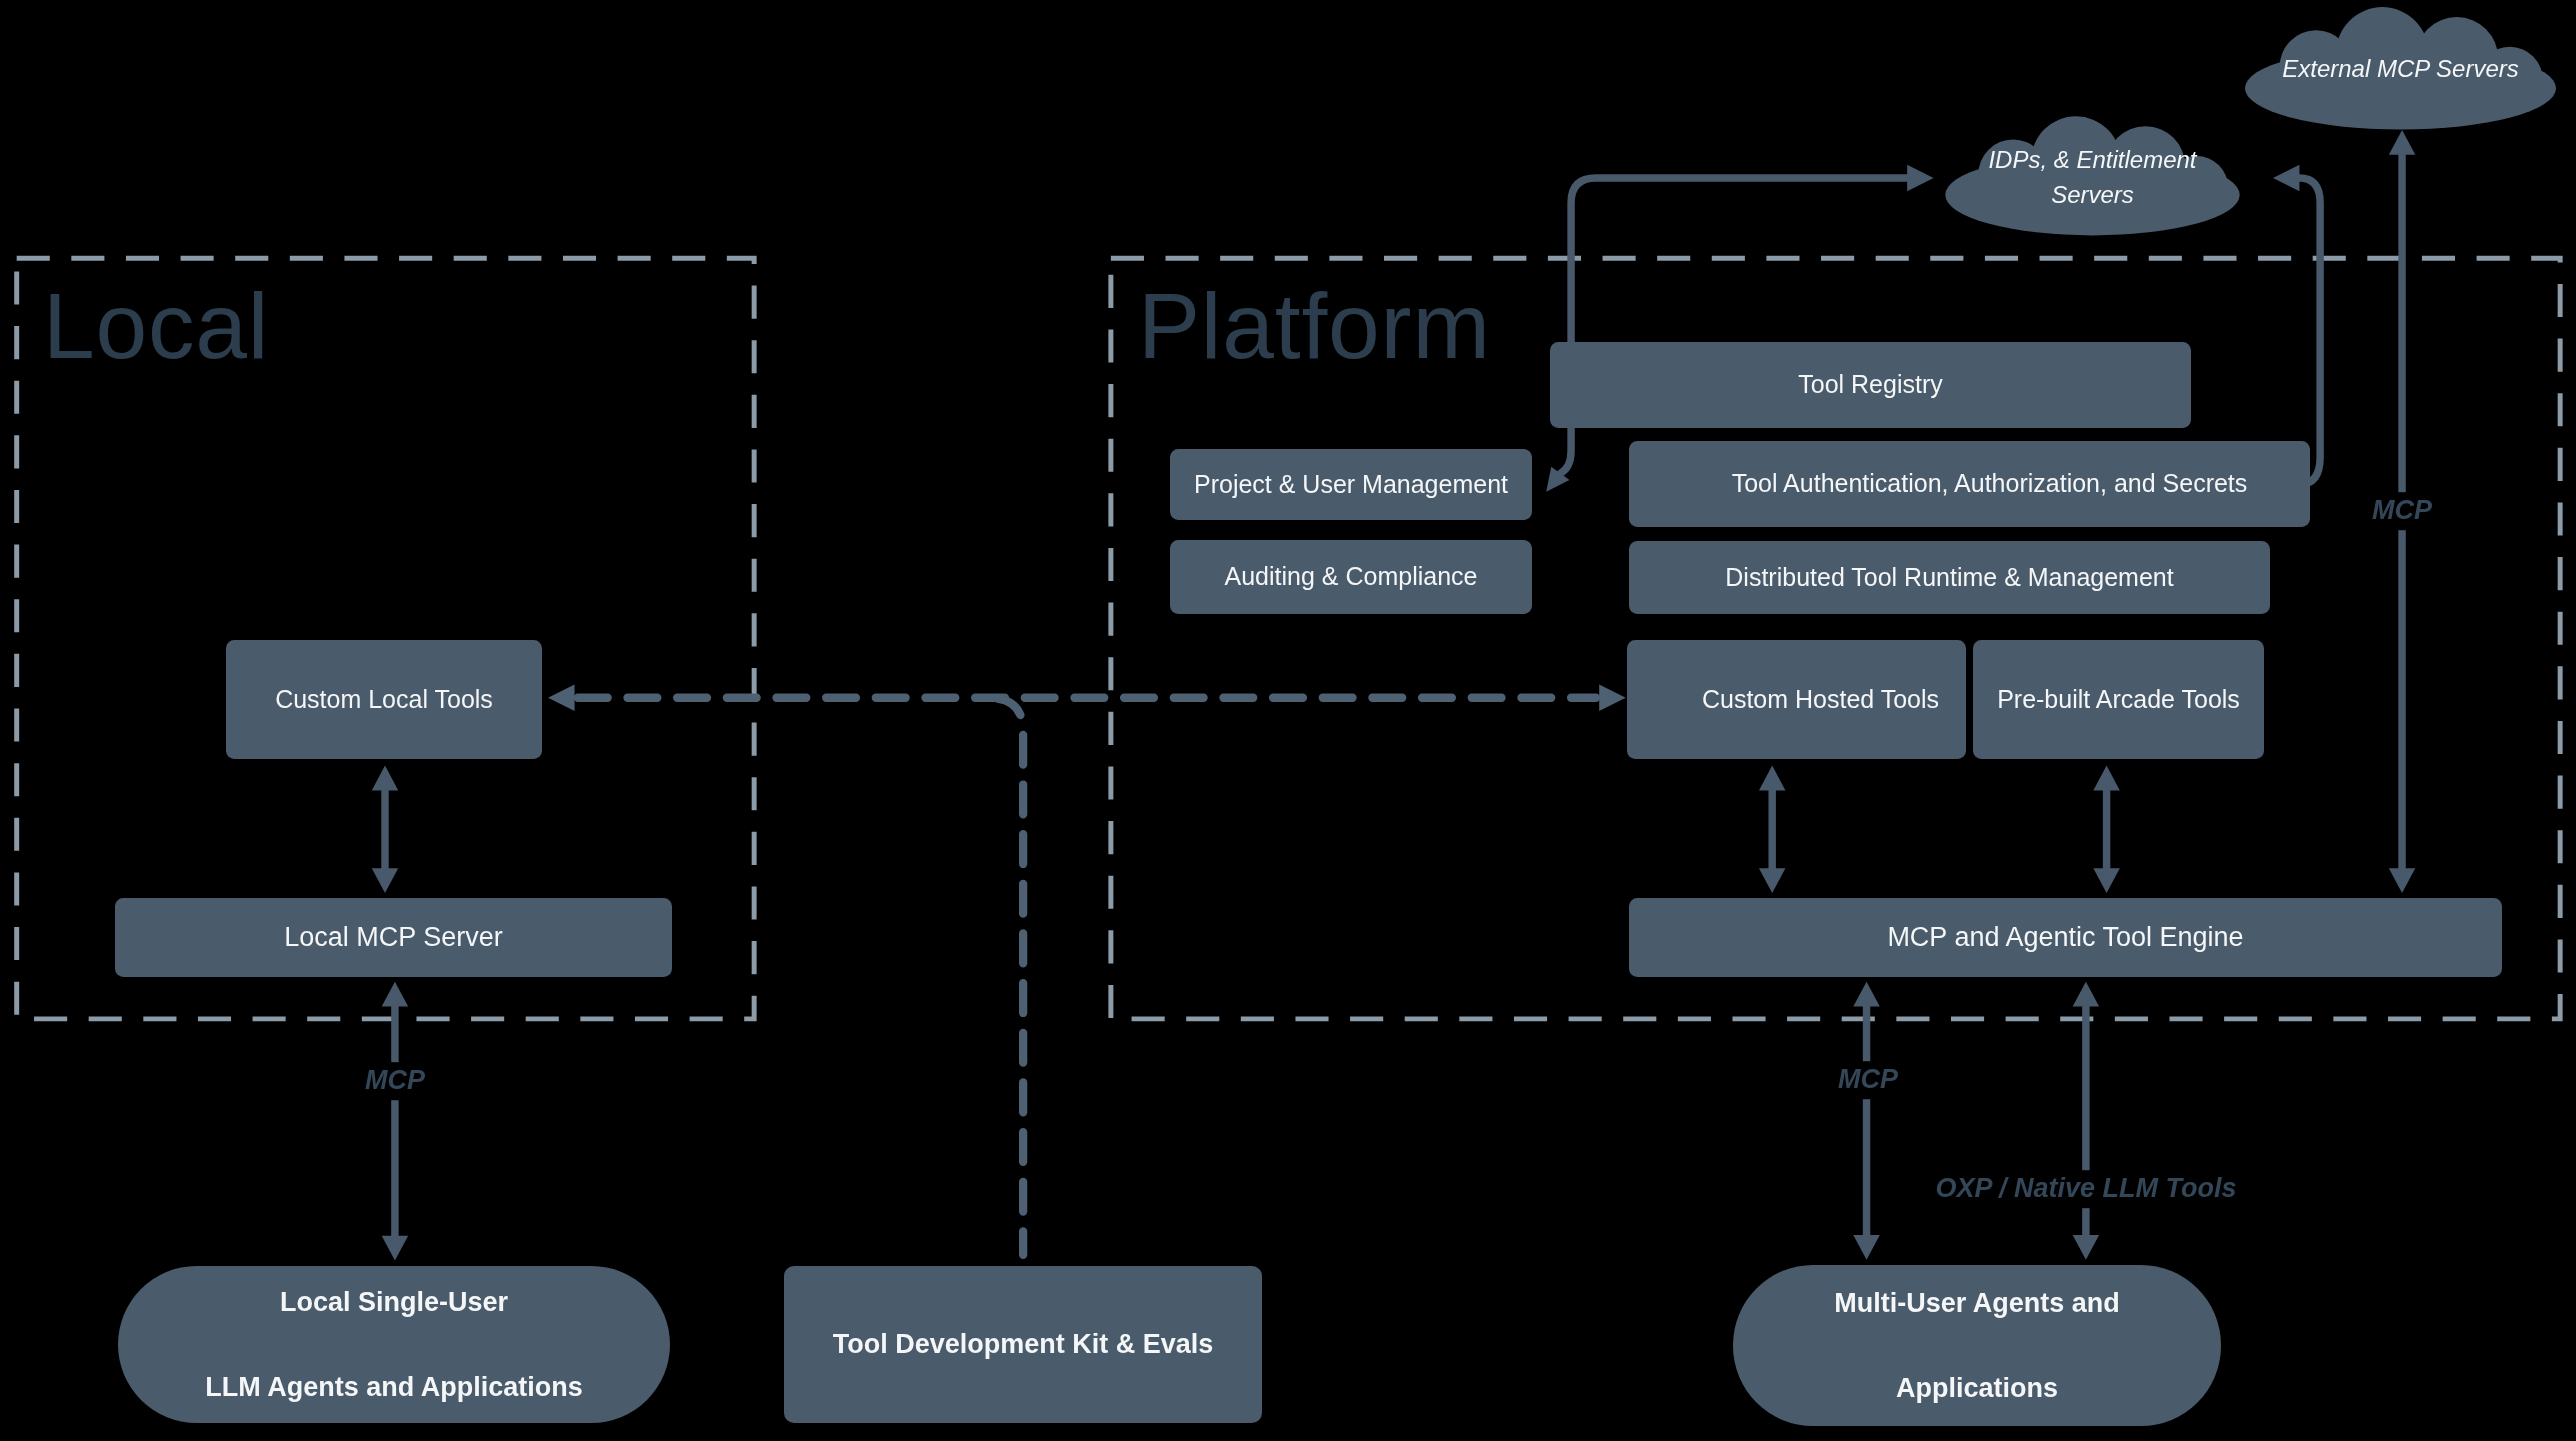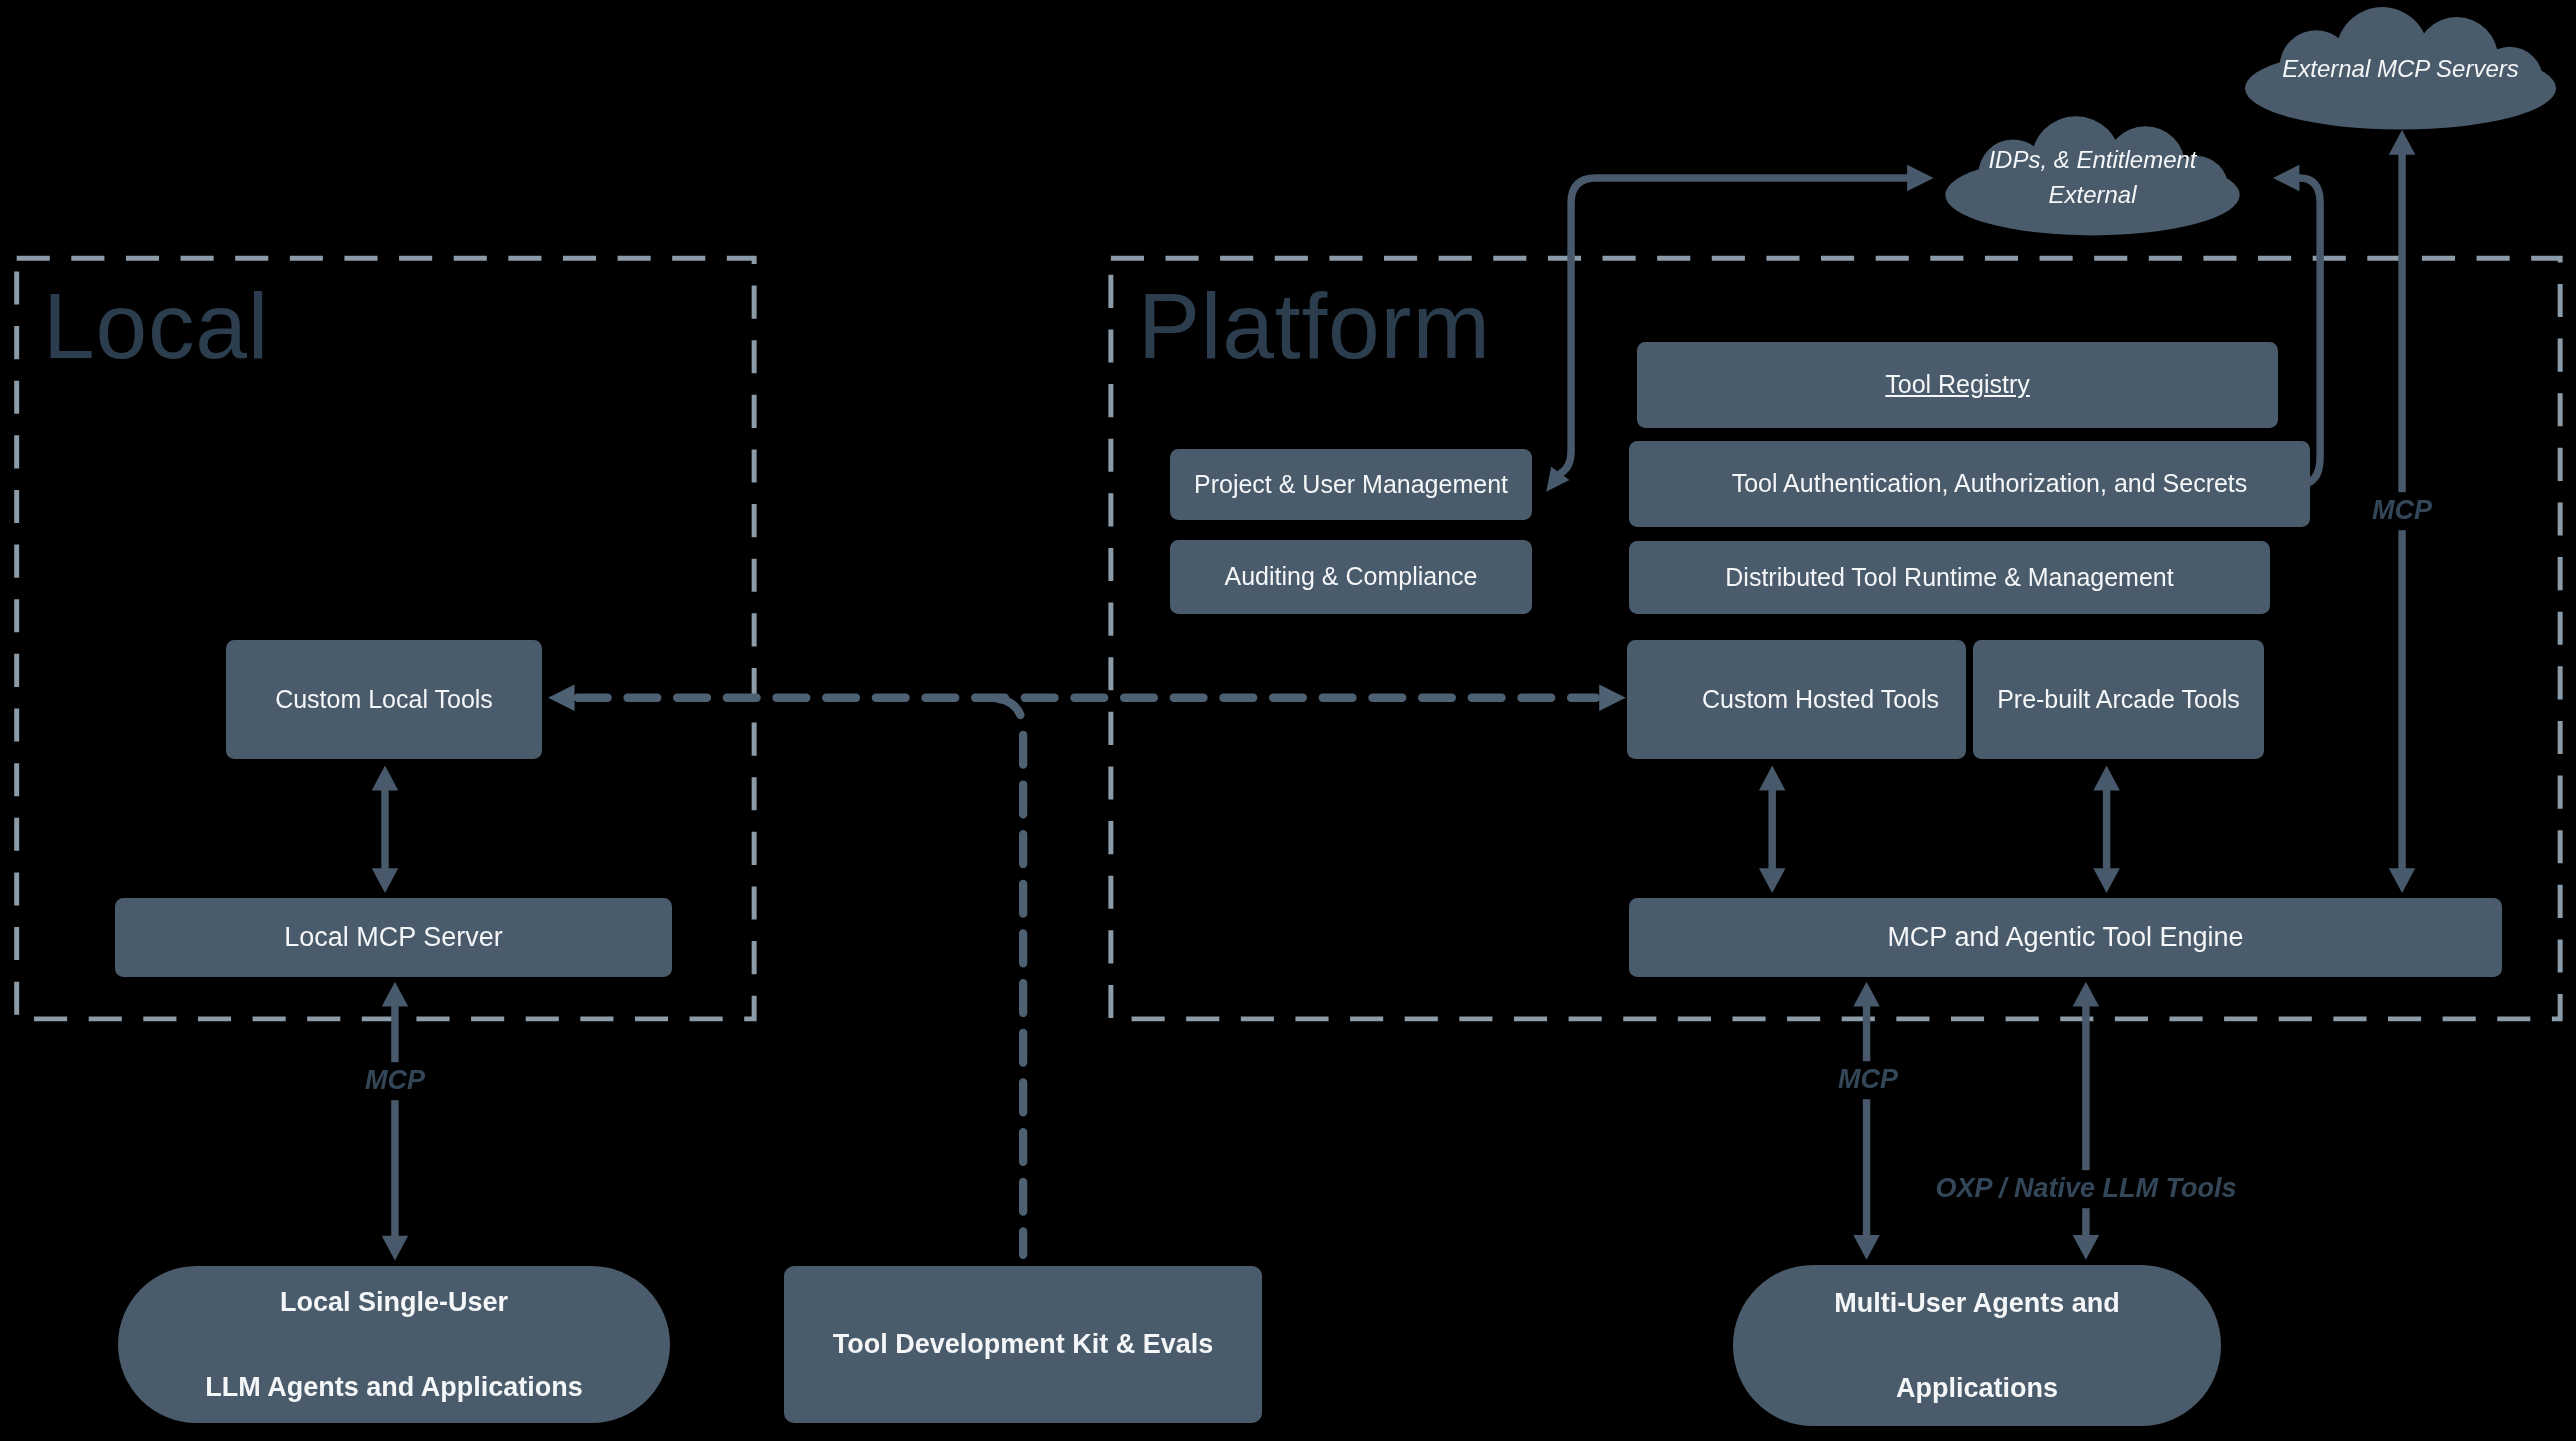--- a/index.html
+++ b/index.html
@@ -119,25 +119,25 @@
       <g class="cloud-fill">
         <ellipse cx="188" cy="95" rx="178" ry="49"></ellipse>
         <circle cx="92" cy="70" r="42"></circle>
         <circle cx="168" cy="54" r="54"></circle>
         <circle cx="252" cy="60" r="48"></circle>
         <circle cx="314" cy="86" r="38"></circle>
       </g>
     </svg>
     <div class="cloud-text">
       <span>IDPs, &amp; Entitlement</span>
-      <span>External</span>
+      <span>Servers</span>
     </div>
   </div>
 
-  <div class="node" style="left:1637px;top:342px;width:641px;height:86px;text-decoration:underline;">Tool Registry</div>
+  <div class="node" style="left:1550px;top:342px;width:641px;height:86px;">Tool Registry</div>
   <div class="node" style="left:1629px;top:441px;width:641px;height:86px;padding-left:40px;">Tool Authentication, Authorization, and Secrets</div>
   <div class="node" style="left:1629px;top:541px;width:641px;height:73px;">Distributed Tool Runtime &amp; Management</div>
   <div class="node" style="left:1170px;top:449px;width:362px;height:71px;">Project &amp; User Management</div>
   <div class="node" style="left:1170px;top:540px;width:362px;height:74px;">Auditing &amp; Compliance</div>
   <div class="node" style="left:1627px;top:640px;width:291px;height:119px;padding-left:48px;">Custom Hosted Tools</div>
   <div class="node" style="left:1973px;top:640px;width:291px;height:119px;">Pre-built Arcade Tools</div>
   <div class="node" style="left:1629px;top:898px;width:873px;height:79px;font-size:27px;">MCP and Agentic Tool Engine</div>
 
   <div class="node" style="left:226px;top:640px;width:316px;height:119px;">Custom Local Tools</div>
   <div class="node" style="left:115px;top:898px;width:557px;height:79px;font-size:27px;">Local MCP Server</div>

